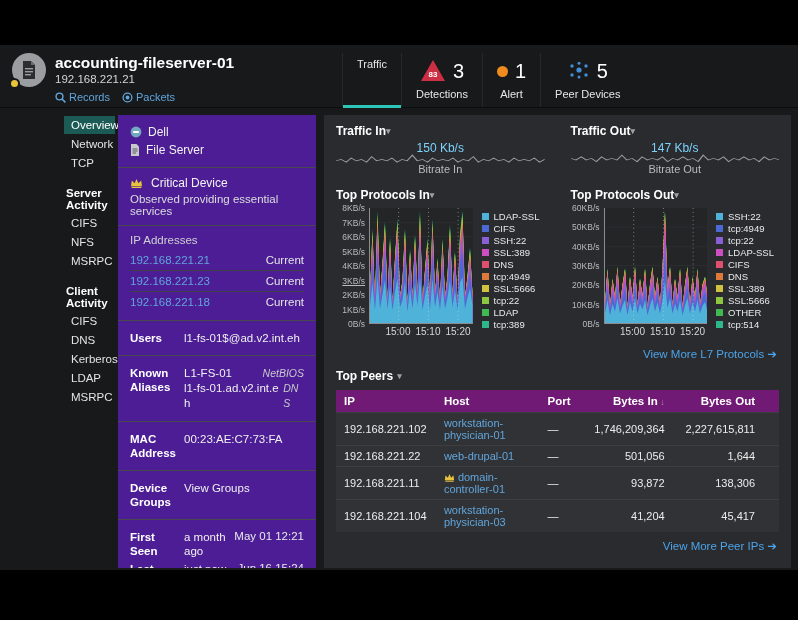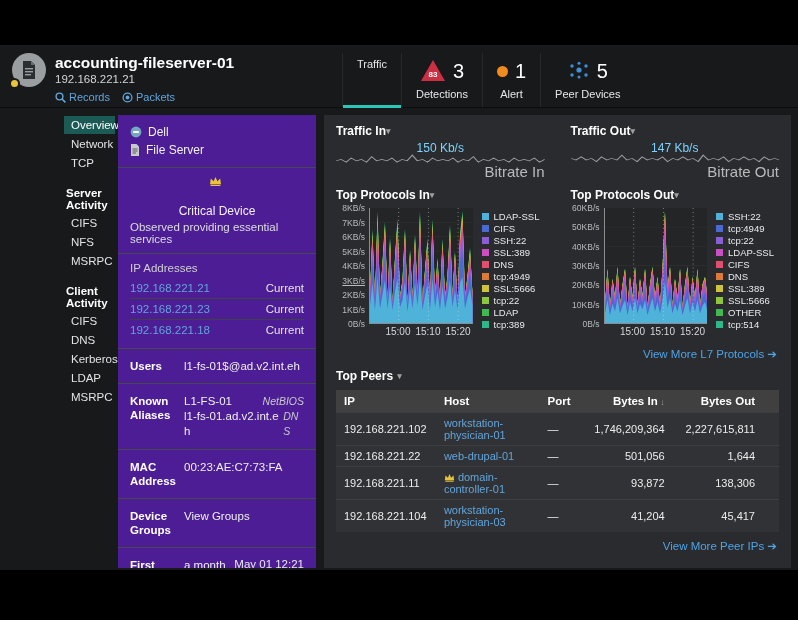--- a/index.html
+++ b/index.html
@@ -41,21 +41,21 @@
   .sb-group { margin-bottom:13px; }
   .sb-header { font-size:11.5px; font-weight:bold; color:#fff; padding:2px 0 3px 18px; }
   .sb-item { font-size:11.5px; color:#e2e3e4; padding:2px 0 2px 7px; margin:0 3px 1px 16px;
     cursor:pointer; line-height:14px; }
   .sb-item.selected { background:#1b5a55; color:#fff; }
   
   .panel-mid { width:198px; flex:0 0 auto; background:#4c1d95; height:453px;
     font-size:11.5px; color:#e8e9ea; overflow:hidden; }
   .sec { padding:8px 12px; border-bottom:1px solid #46484b; }
   .icon-row { display:flex; align-items:center; gap:6px; padding:2px 0; color:#f0f1f1; font-size:12px; }
-  .crit-title { display:flex; align-items:center; gap:18px; font-size:12px; color:#f2f2f2; padding-bottom:3px;flex-direction:column; }
+  .crit-title { display:flex; align-items:center; gap:5px; font-size:12px; color:#f2f2f2; padding-bottom:3px; }
   .crit-desc { font-size:11.5px; color:#dcdddd; }
   .sec-h { color:#cfd0d1; padding-bottom:4px; }
   .kv-row { display:flex; justify-content:space-between; padding:4px 0; border-top:1px solid #3f4144; }
   .kv-row:first-of-type { border-top:none; }
   .link { color:#61a5dc; cursor:pointer; text-decoration:none; }
   .muted-right { color:#e4e5e6; }
   .lbl-row { display:flex; gap:8px; padding:2px 0; }
   .lbl { width:46px; flex:0 0 auto; font-weight:bold; color:#fff; line-height:14px; }
   .lbl-val { flex:1; color:#f0f0f0; line-height:14px; word-break:break-all; }
   .alias-line { display:flex; justify-content:space-between; gap:4px; line-height:15px; }
@@ -65,42 +65,42 @@
   
   .panel-right { flex:1; background:#292b2e; height:453px; margin:0 7px 0 8px;
     padding:9px 12px 0 12px; overflow:hidden; }
   .tr-row { display:flex; gap:26px; }
   .tr-half { flex:1; }
   .mini-title { font-size:12px; font-weight:bold; color:#fff; display:flex; align-items:center; }
   .caret { font-size:9px; color:#9fa0a1; }
   .spark-wrap { position:relative; height:38px; margin-top:3px; }
   .spark-wrap svg { position:absolute; left:0; top:11px; width:100%; height:16px; }
   .spark-val { position:absolute; width:100%; text-align:center; top:0; font-size:12px; color:#7dd3fc; }
-  .spark-cap { position:absolute; width:100%; text-align:right; top:22px; font-size:15px; color:#b9babb; }
+  .spark-cap { position:absolute; width:100%; text-align:center; top:22px; font-size:11px; color:#b9babb; }
   .proto-row { display:flex; gap:26px; margin-top:9px; }
   .proto-half { flex:1; }
   .chart-body { display:flex; margin-top:6px; }
   .ylabels { position:relative; width:33px; flex:0 0 auto; height:116px; }
   .ylab { position:absolute; right:4px; transform:translateY(-50%); font-size:8.5px; color:#b9babb; }
   .plot-wrap { flex:1; position:relative; }
   .plot-frame { height:116px; border-left:1px solid #8a8c8e; border-bottom:1px solid #8a8c8e;
     background:#232527; }
   .plot-frame svg { width:100%; height:100%; display:block; }
   .xlabels { position:relative; height:14px; margin-top:2px; }
   .xlab { position:absolute; transform:translateX(-50%); font-size:10px; color:#d6d7d8; }
   .legend { width:72px; flex:0 0 auto; padding-left:9px; padding-top:2px; }
   .leg-row { display:flex; align-items:center; gap:5px; height:12.1px; }
   .leg-swatch { width:7px; height:7px; flex:0 0 auto; }
   .leg-name { font-size:9.5px; color:#e8e9ea; white-space:nowrap; }
   .view-more { text-align:right; font-size:11.5px; color:#4da3e8; padding:7px 2px 6px 0; cursor:pointer; }
   
   .peers-title { font-size:12px; font-weight:bold; color:#fff; display:flex; align-items:center; gap:4px;
     padding:2px 0 7px 0; }
   table.peers { width:100%; border-collapse:collapse; font-size:11px; }
-  table.peers th { background:#404040; color:#fff; text-align:left; font-size:11.5px;
+  table.peers th { background:#701a75; color:#fff; text-align:left; font-size:11.5px;
     padding:5px 8px; font-weight:bold; }
   table.peers th.num, table.peers td.num { text-align:right; }
   table.peers td { background:#303235; color:#eceded; padding:4px 8px; border-top:1px solid #3c3e41; }
   .sort-arrow { color:#9a9b9c; font-size:9px; }
   .crown-sm { display:inline-block; vertical-align:-1px; margin-right:3px; }
 </style>
 </head>
 <body>
 
 <div class="app">

